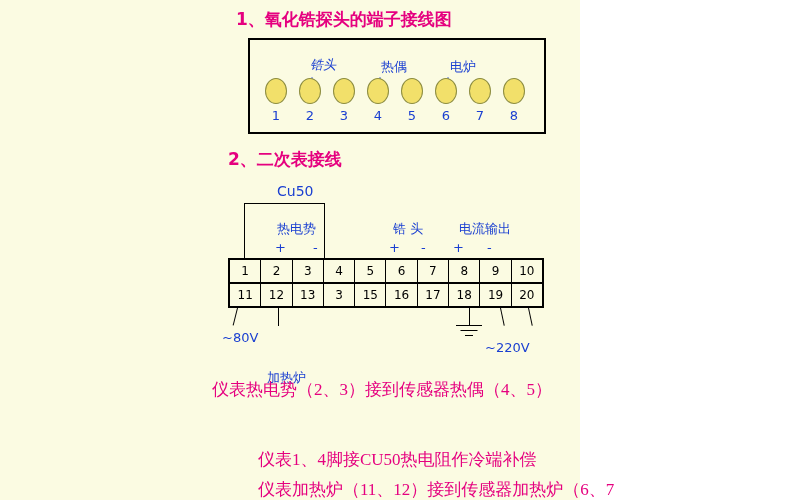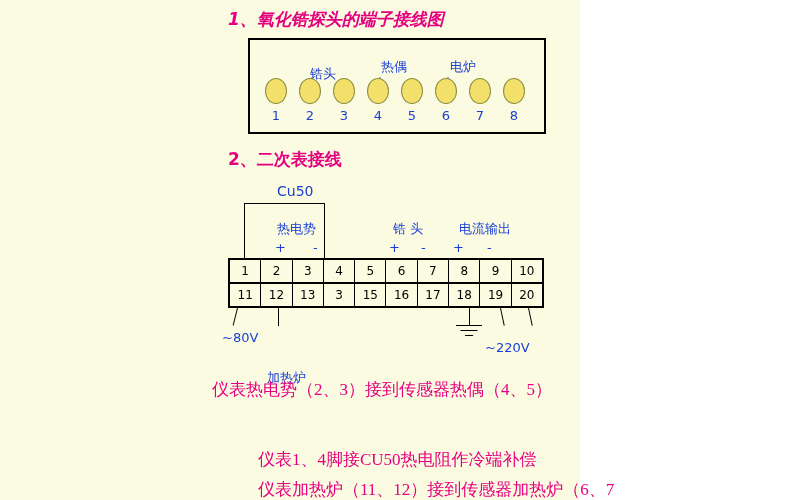--- a/index.html
+++ b/index.html
@@ -37,21 +37,21 @@
     background: #ffffff;
   }
 
   .title {
     position: absolute;
     color: #e5007f;
     font-weight: bold;
     font-size: 17px;
     white-space: nowrap;
   }
-  #title-1 { left: 228px; top: 8px; font-style: italic; }
+  #title-1 { left: 236px; top: 8px; }
   #title-2 { left: 228px; top: 148px; }
 
   
   #probe-box {
     position: absolute;
     left: 248px;
     top: 38px;
     width: 298px;
     height: 96px;
     border: 2px solid #000;
@@ -179,21 +179,21 @@
 <body>
 
 <div id="page">
   <div class="sheet"></div>
   <div class="sheet-right"></div>
 
   <div class="title" id="title-1">1、氧化锆探头的端子接线图</div>
 
   <div id="probe-box"></div>
 
-  <div class="grp-label" style="left:310px; top:65px;">锆头</div>
+  <div class="grp-label" style="left:310px; top:56px;font-style:italic;">锆头</div>
   <div class="grp-label" style="left:381px; top:58px;">热偶</div>
   <div class="grp-label" style="left:450px; top:58px;text-align:center;">电炉</div>
 
   <div class="sign" style="left:307px; top:74px;">+</div>
   <div class="sign" style="left:341px; top:74px;">-</div>
   <div class="sign" style="left:375px; top:74px;">+</div>
   <div class="sign" style="left:409px; top:74px;">-</div>
   <div class="sign" style="left:443px; top:74px;">+</div>
   <div class="sign" style="left:477px; top:74px;">-</div>
 

